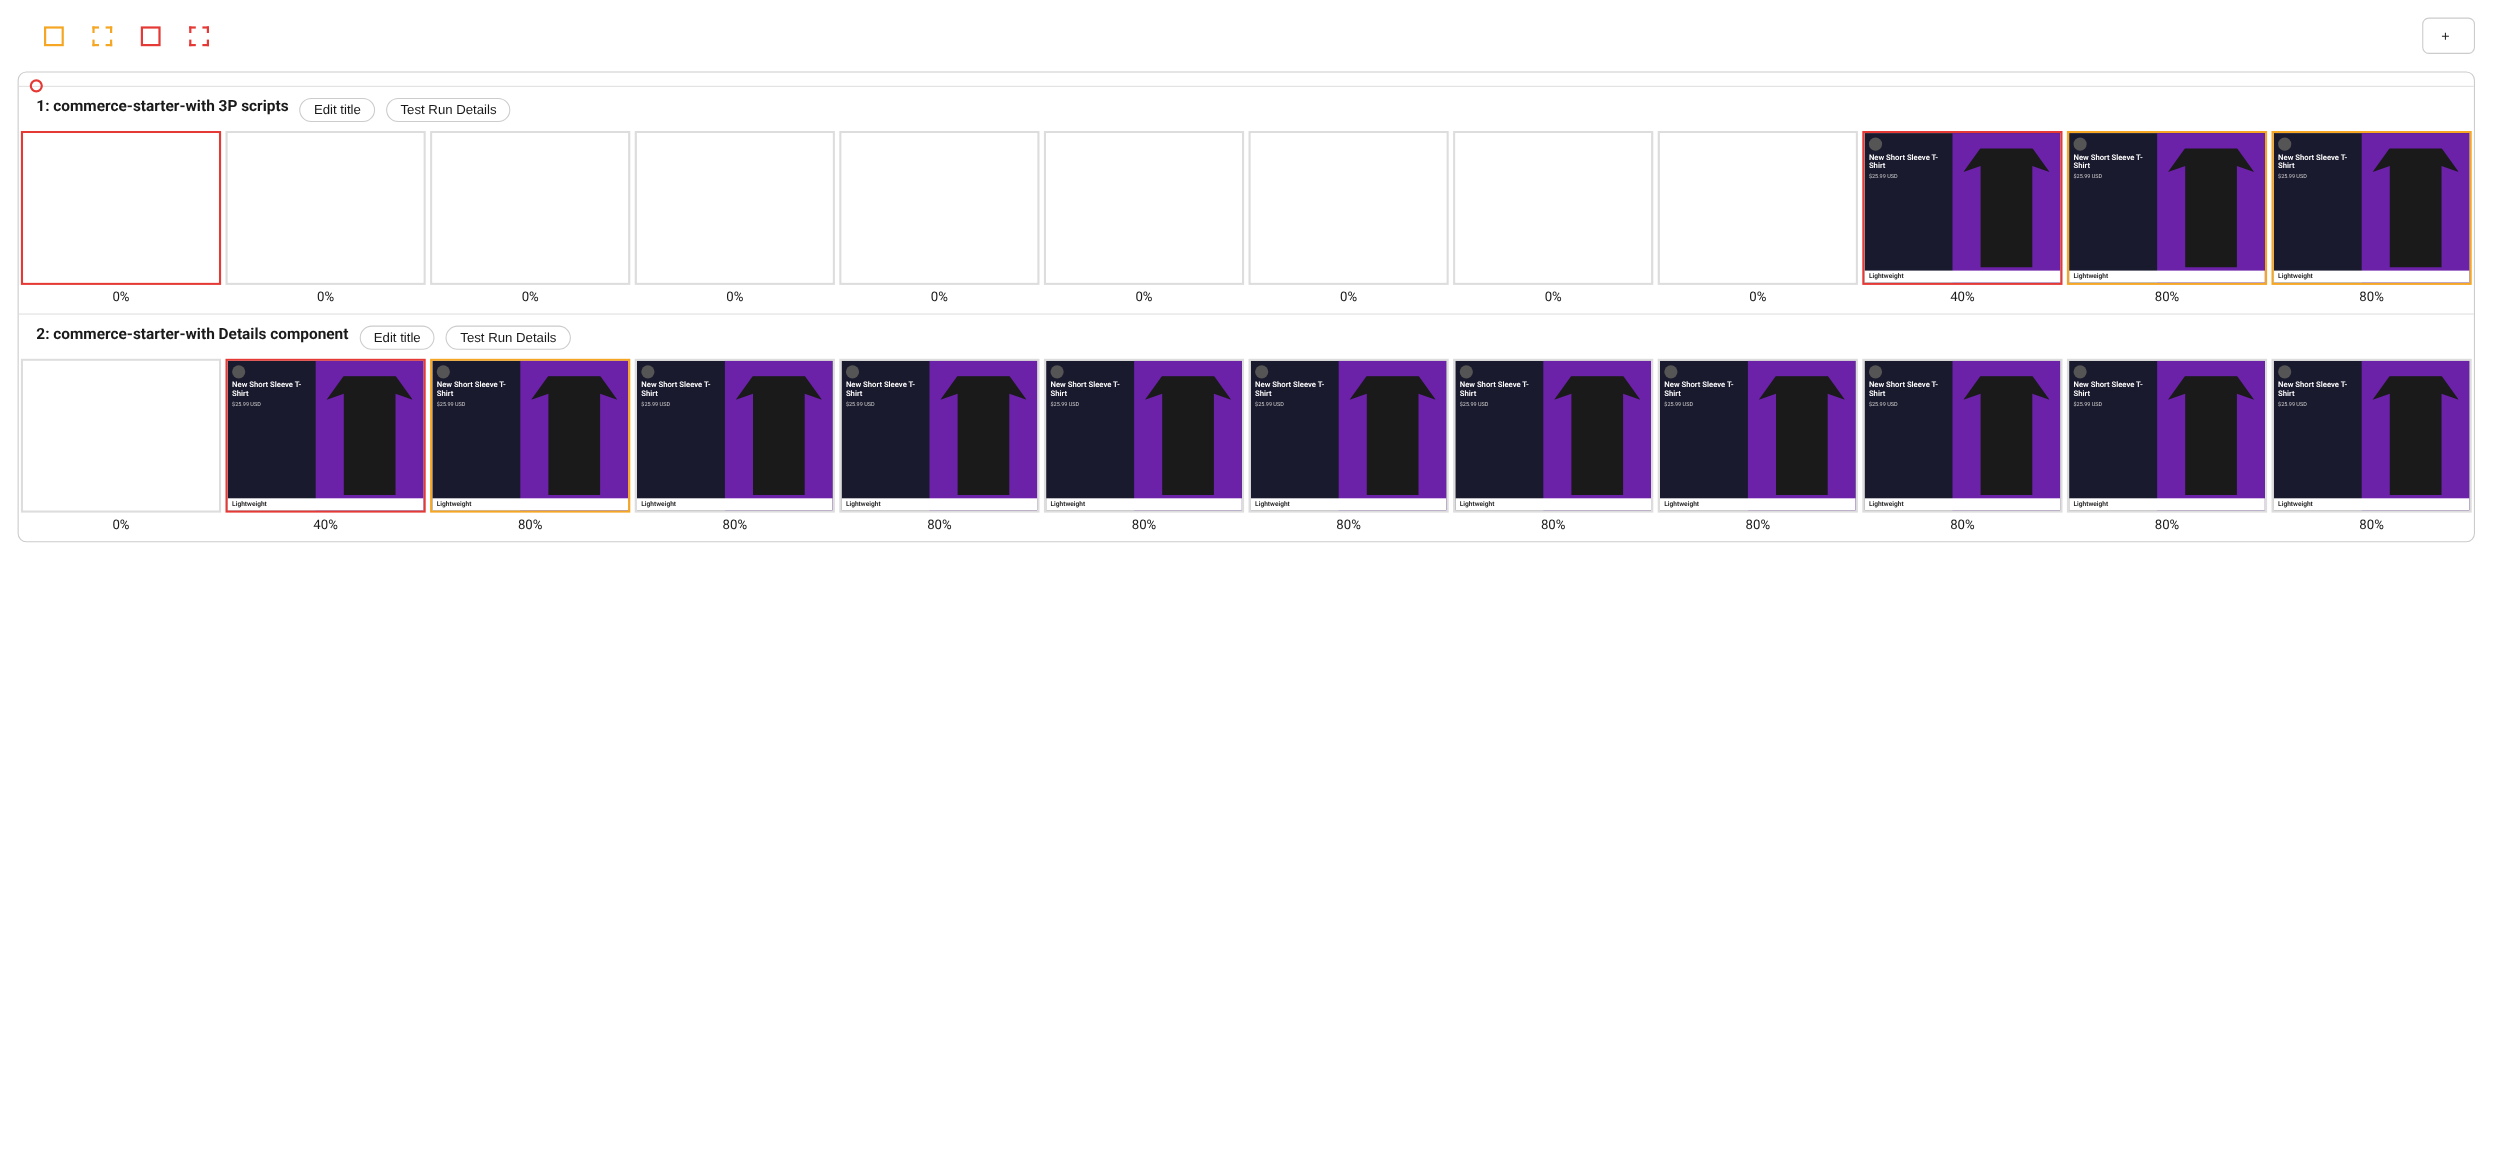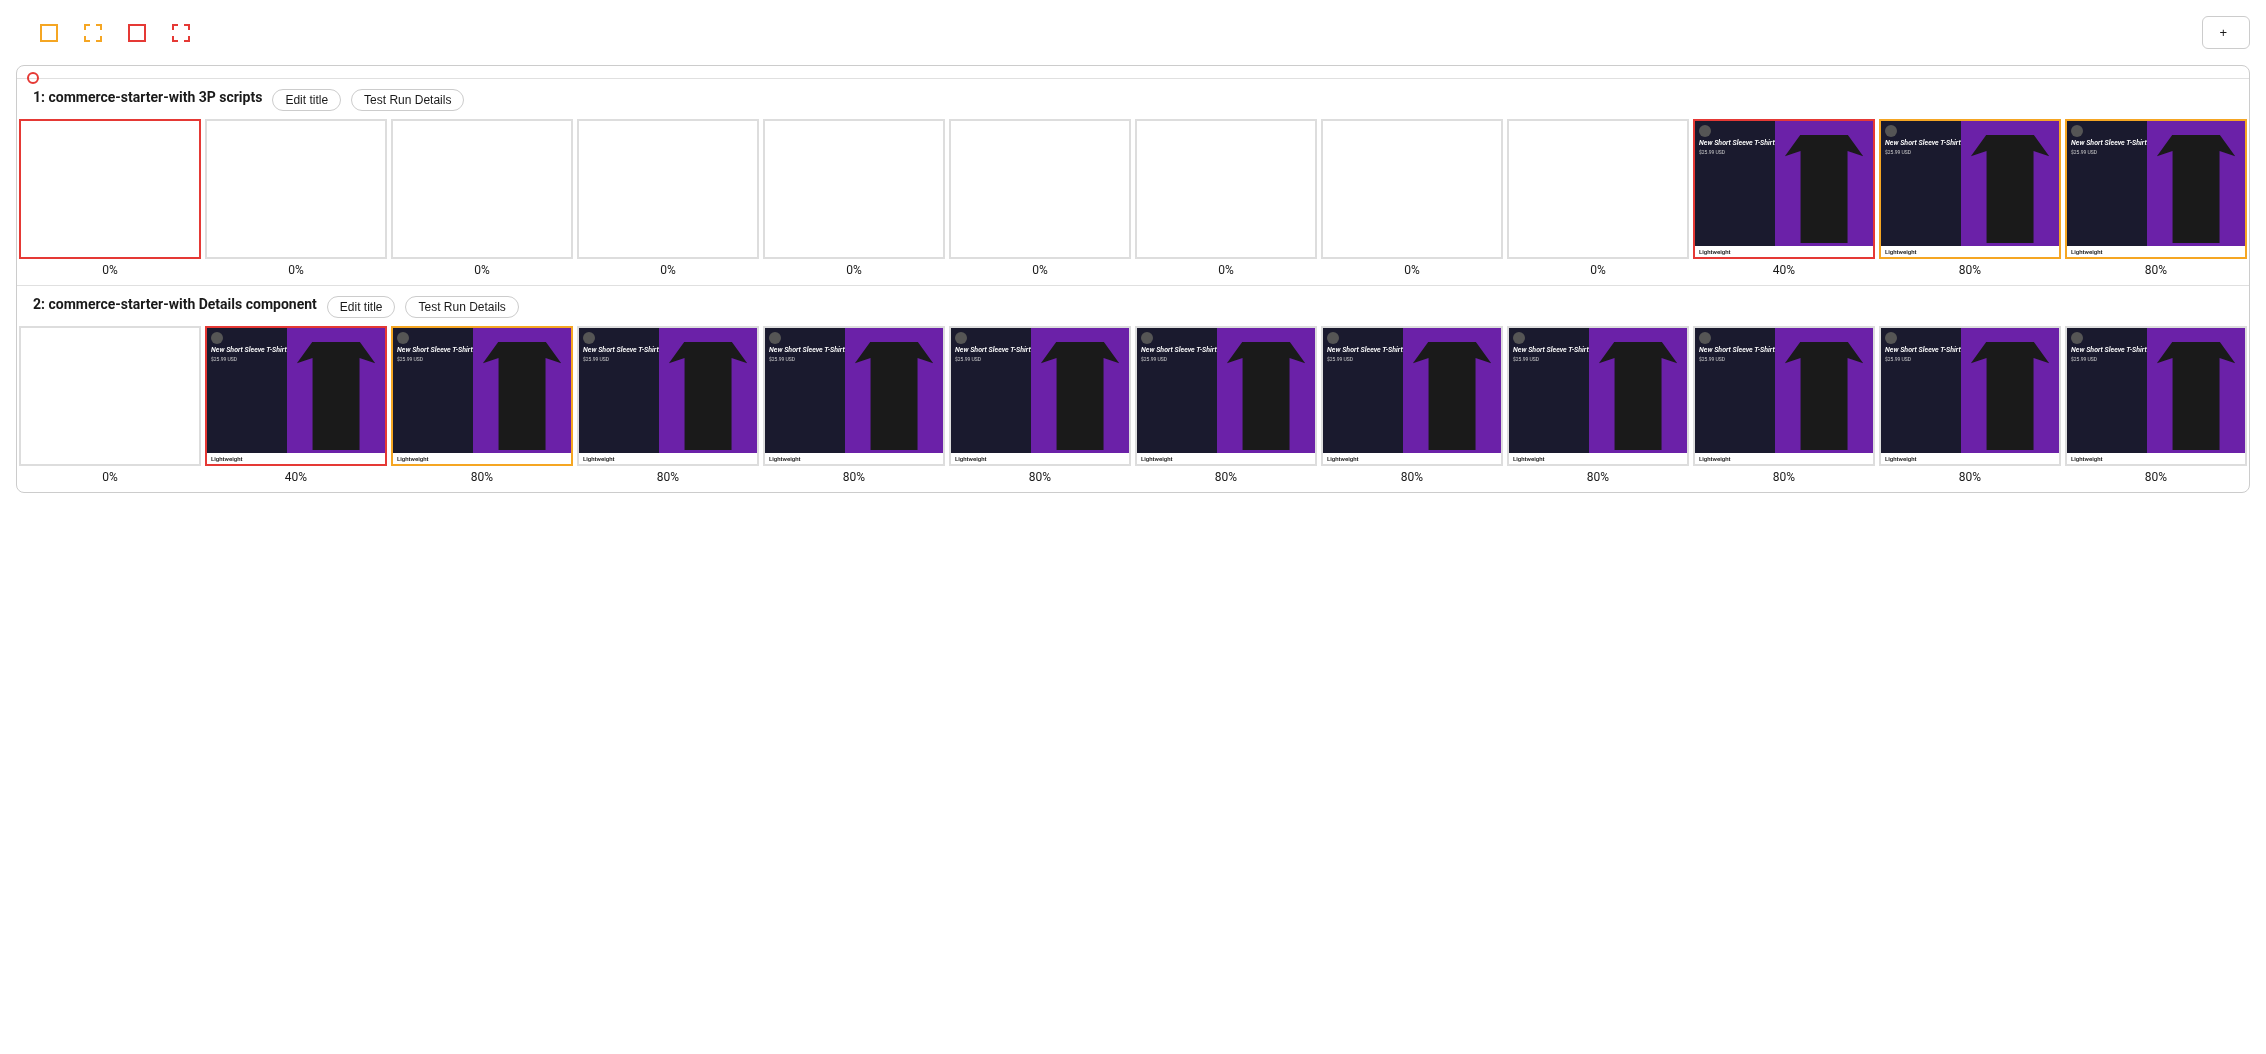--- a/index.html
+++ b/index.html
@@ -201,21 +201,20 @@
       border-radius: 50%;
     }
 
     .product-title {
       font-size: 7px;
       color: #fff;
       font-weight: 600;
       line-height: 1.2;
       margin-top: 2px;
       flex: 1;
-      font-style: italic;
     }
 
     .product-price {
       font-size: 5px;
       color: #ccc;
       margin-top: 2px;
     }
 
     .product-image-area {
       position: absolute;

